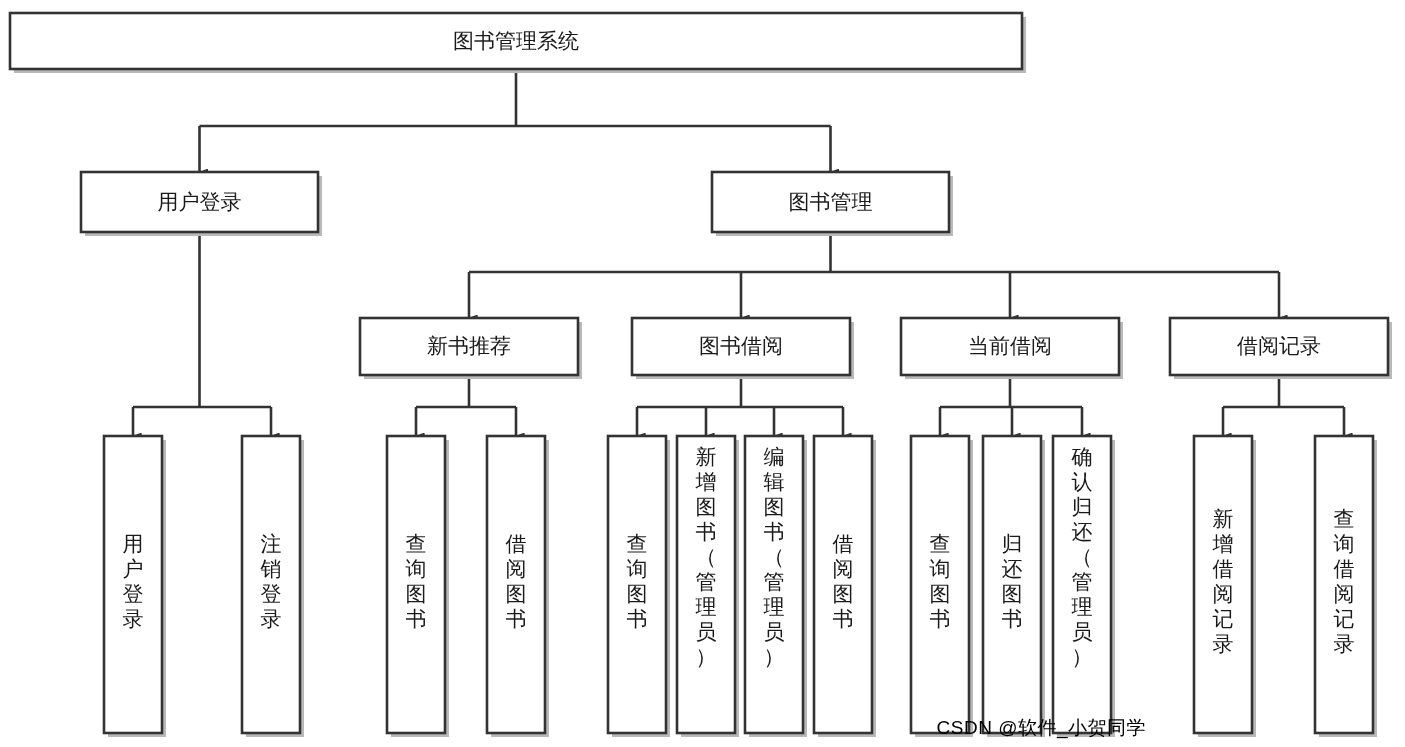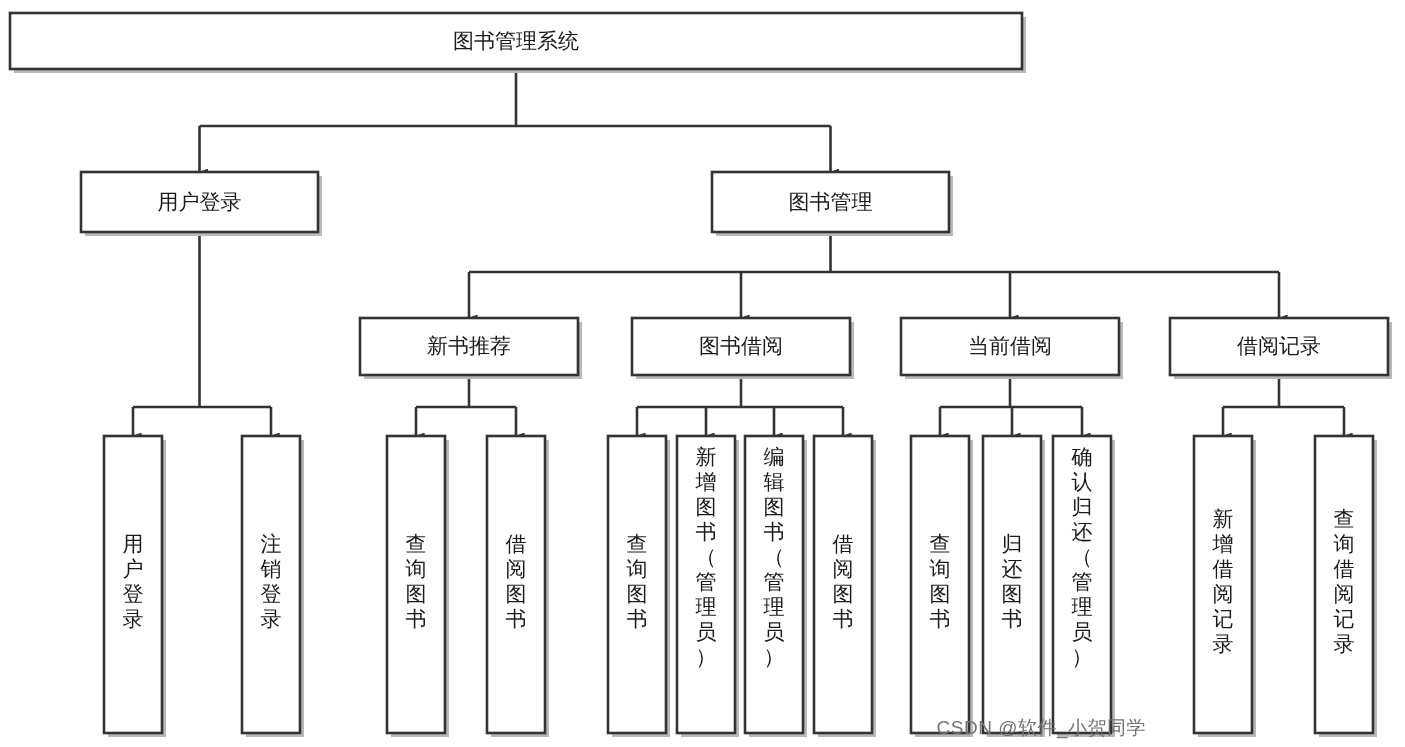--- a/index.html
+++ b/index.html
@@ -53,21 +53,21 @@
     font-size: 21px;
     fill: #1a1a1a;
     text-anchor: middle;
   }
   .watermark-text {
     position: absolute;
     right: 8px;
     bottom: 6px;
     font-family: "Liberation Sans", "DejaVu Sans", sans-serif;
     font-size: 19px;
-    color: #737373;
+    color: #000000;
     white-space: nowrap;
     letter-spacing: 0.5px;
   }
 </style>
 </head>
 <body>
 
 <div id="diagram-root">
 
   <svg class="diagram-canvas" viewBox="0 0 1405 747" xmlns="http://www.w3.org/2000/svg">

